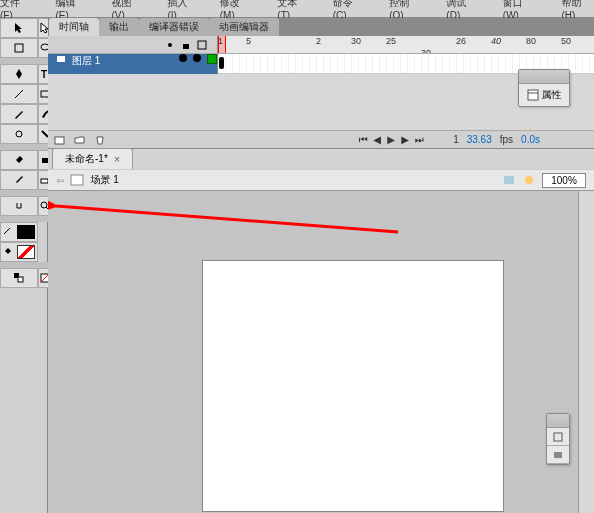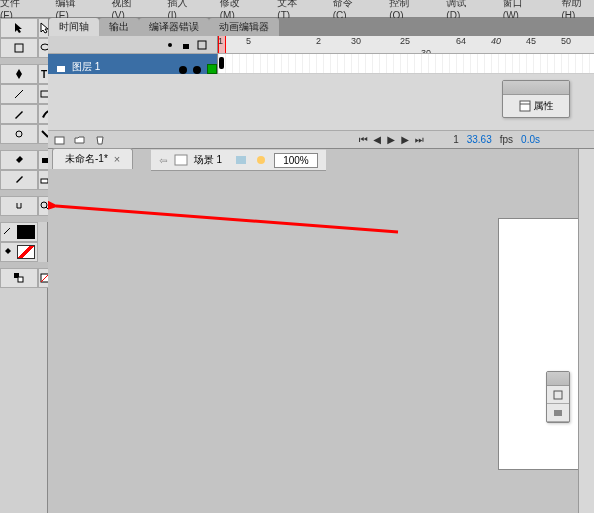--- a/index.html
+++ b/index.html
@@ -19,39 +19,39 @@
 .ttab { padding: 2px 10px; background: #b0b0b0; color: #222; border-radius: 3px 3px 0 0; font-size: 10px; }
 .ttab.active { background: #d8d8d8; }
 .timeline { background: #d8d8d8; border-bottom: 1px solid #888; }
 .tl-header { display: flex; height: 18px; border-bottom: 1px solid #aaa; }
 .tl-layer-head { width: 170px; background: #d0d0d0; display: flex; align-items: center; justify-content: flex-end; gap: 6px; padding-right: 10px; border-right: 1px solid #888; }
 .tl-icon { width: 10px; height: 10px; }
 .tl-ruler { flex: 1; background: #e8e8e8; display: flex; align-items: center; position: relative; overflow: hidden; }
 .ruler-mark { position: absolute; top: 0; color: #333; font-size: 9px; }
 .playhead { position: absolute; left: 0; top: 0; width: 8px; height: 100%; background: rgba(255,0,0,0.2); border-left: 1px solid red; border-right: 1px solid red; }
 .tl-row { display: flex; height: 20px; }
-.tl-layer { width: 170px; background: #3a6ea5; color: #fff; display: flex; align-items: flex-end; padding-left: 8px; gap: 6px; border-right: 1px solid #888; }
+.tl-layer { width: 170px; background: #3a6ea5; color: #fff; display: flex; align-items: flex-start; padding-left: 8px; gap: 6px; border-right: 1px solid #888; }
 .tl-frames { flex: 1; background: #fff; position: relative; border-bottom: 1px solid #ccc; }
 .tl-frames::before { content: ""; position: absolute; inset: 0; background: repeating-linear-gradient(to right, #f0f0f0 0, #f0f0f0 1px, transparent 1px, transparent 7px); }
 .keyframe { position: absolute; left: 1px; top: 3px; width: 5px; height: 12px; background: #000; border-radius: 2px; }
 .tl-footer { height: 18px; background: #d0d0d0; display: flex; align-items: center; padding: 0 6px; gap: 8px; border-top: 1px solid #aaa; font-size: 9px; color: #333; }
 .tl-footer .spacer { flex: 1; }
-.doc-area { flex: 1; background: #c4c4c4; display: flex; flex-direction: row; gap: 18px; }
+.doc-area { flex: 1; background: #c4c4c4; display: flex; flex-direction: column; }
 .doc-tabs { height: 20px; background: #d4d4d4; display: flex; align-items: flex-end; padding-left: 4px; }
 .doc-tab { padding: 3px 12px; background: #e8e8e8; border: 1px solid #999; border-bottom: none; border-radius: 3px 3px 0 0; display: flex; align-items: center; gap: 6px; }
 .doc-tab .close { color: #666; font-size: 11px; }
 .doc-bar { height: 22px; background: #e8e8e8; border-top: 1px solid #ccc; border-bottom: 1px solid #999; display: flex; align-items: center; padding: 0 8px; gap: 6px; }
 .doc-bar .spacer { flex: 1; }
 .zoom-box { width: 44px; height: 15px; background: #fff; border: 1px solid #888; text-align: center; line-height: 14px; font-size: 10px; }
 .stage-wrap { flex: 1; position: relative; overflow: hidden; }
 .stage { position: absolute; left: 155px; top: 70px; width: 300px; height: 250px; background: #fff; box-shadow: 0 0 0 1px #888; }
 .scrollbar-v { position: absolute; right: 0; top: 0; bottom: 0; width: 16px; background: #d8d8d8; border-left: 1px solid #999; }
 .floaty { position: absolute; background: #e8e8e8; border: 1px solid #888; border-radius: 2px; box-shadow: 1px 1px 3px rgba(0,0,0,0.2); }
 .floaty .titlebar { height: 14px; background: linear-gradient(#ccc,#bbb); border-bottom: 1px solid #999; }
-.props-panel { right: 24px; top: 80px; width: 68px; height: 38px; }
+.props-panel { right: 24px; top: 69px; width: 52px; height: 38px; }
 .props-panel .body { display: flex; align-items: center; justify-content: center; gap: 3px; height: 22px; font-size: 10px; }
 .side-panel { right: 24px; top: 222px; width: 24px; height: 52px; display: flex; flex-direction: column; }
 .side-panel .btn { flex: 1; display: flex; align-items: center; justify-content: center; border-bottom: 1px solid #aaa; }
 .arrow { position: absolute; left: 48px; top: 200px; pointer-events: none; }
 .playback { display: flex; gap: 2px; }
 .playback span { width: 12px; height: 12px; display: inline-flex; align-items: center; justify-content: center; }
 </style>
 </head>
 <body>
 
@@ -218,25 +218,25 @@
               <rect x="1" y="1" width="8" height="8" fill="none" stroke="#000"></rect>
             </svg>
         </div>
         <div class="tl-ruler">
           <div class="playhead"></div>
         <div class="ruler-mark" style="left: 0px;">1</div>
             <div class="ruler-mark" style="left: 28px;">5</div>
             <div class="ruler-mark" style="left: 63px; margin-top: 39px;">10</div>
             <div class="ruler-mark" style="left: 98px;">2</div>
             <div class="ruler-mark" style="left: 133px;">30</div>
-            <div class="ruler-mark" style="left: 182px;">25</div>
+            <div class="ruler-mark" style="left: 168px;">25</div>
             <div class="ruler-mark" style="left: 203px; margin-top: 12px;">30</div>
-            <div class="ruler-mark" style="left: 238px;">64</div>
+            <div class="ruler-mark" style="left: 238px;">26</div>
             <div class="ruler-mark" style="left: 273px; font-style: italic;">40</div>
-            <div class="ruler-mark" style="left: 308px;">45</div>
+            <div class="ruler-mark" style="left: 308px;">80</div>
             <div class="ruler-mark" style="left: 343px;">50</div>
           </div>
       </div>
       <div class="tl-row">
         <div class="tl-layer">
           <svg width="10" height="10">
               <rect x="1" y="2" width="8" height="6" fill="#fff"></rect>
             </svg>
           <span>图层 1</span>
           <span style="flex:1"></span>

